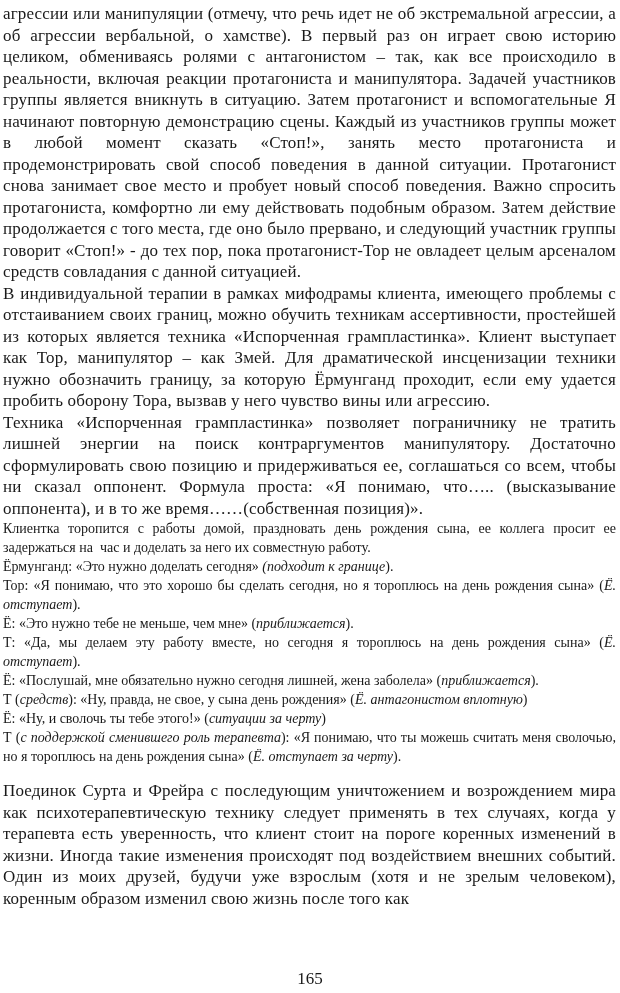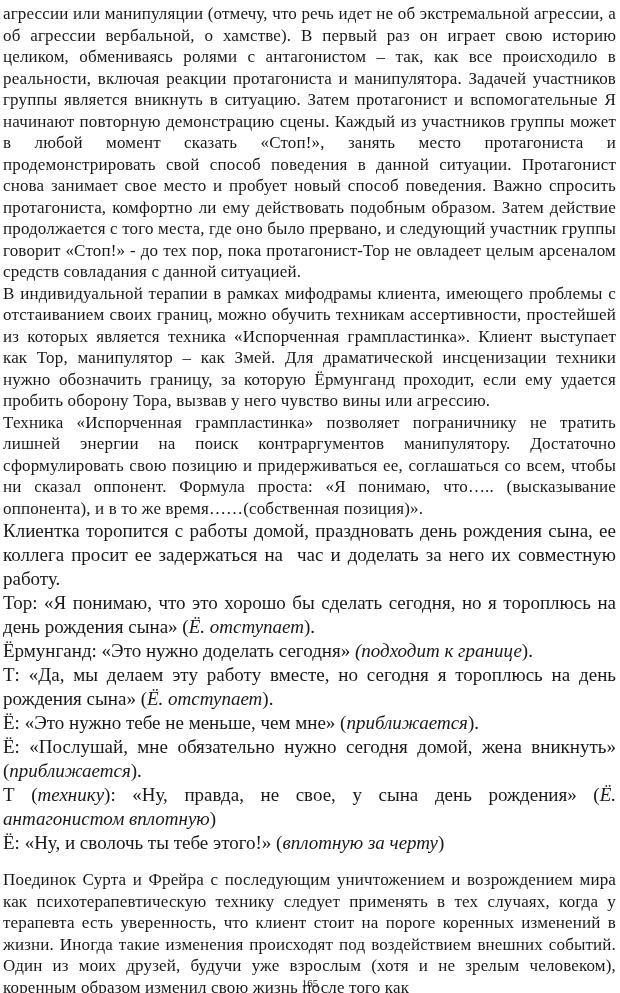--- a/index.html
+++ b/index.html
@@ -22,52 +22,53 @@
     margin: 0;
     text-align: justify;
     hyphens: none;
   }
   p.body {
     font-size: 17px;
     line-height: 21.5px;
     letter-spacing: 0.15px;
   }
   p.small {
-    font-size: 19px;
-    line-height: 24px;
+    font-size: 14px;
+    line-height: 19px;
     letter-spacing: 0px;
   }
   p.final {
     margin-top: 14px;
   }
   .text-column i {
     font-style: italic;
   }
   .page-number {
     position: absolute;
     left: 0;
     right: 0;
     bottom: 4px;
     text-align: center;
-    font-size: 11px;
+    font-size: 17px;
     color: #191919;
   }
 </style>
 </head>
 <body>
 
 <div class="page">
   <div class="text-column">
     <p class="body"><span>агрессии или манипуляции (отмечу, что речь идет не об экстремальной агрессии, а об агрессии вербальной, о хамстве). В первый раз он играет свою историю целиком, обмениваясь ролями с антагонистом – так, как все происходило в реальности, включая реакции протагониста и манипулятора. Задачей участников группы является вникнуть в ситуацию. Затем протагонист и вспомогательные Я начинают повторную демонстрацию сцены. Каждый из участников группы может в любой момент сказать «Стоп!», занять место протагониста и продемонстрировать свой способ поведения в данной ситуации. Протагонист снова занимает свое место и пробует новый способ поведения. Важно спросить протагониста, комфортно ли ему действовать подобным образом. Затем действие продолжается с того места, где оно было прервано, и следующий участник группы говорит «Стоп!» - до тех пор, пока протагонист-Тор не овладеет целым арсеналом средств совладания с данной ситуацией.</span></p>
     <p class="body"><span>В индивидуальной терапии в рамках мифодрамы клиента, имеющего проблемы с отстаиванием своих границ, можно обучить техникам ассертивности, простейшей из которых является техника «Испорченная грампластинка». Клиент выступает как Тор, манипулятор – как Змей. Для драматической инсценизации техники нужно обозначить границу, за которую Ёрмунганд проходит, если ему удается пробить оборону Тора, вызвав у него чувство вины или агрессию.</span></p>
     <p class="body"><span>Техника «Испорченная грампластинка» позволяет пограничнику не тратить лишней энергии на поиск контраргументов манипулятору. Достаточно сформулировать свою позицию и придерживаться ее, соглашаться со всем, чтобы ни сказал оппонент. Формула проста: «Я понимаю, что….. (высказывание оппонента), и в то же время……(собственная позиция)».</span></p>
     <p class="small"><span>Клиентка торопится с работы домой, праздновать день рождения сына, ее коллега просит ее задержаться на&nbsp; час и доделать за него их совместную работу.</span></p>
+    <p class="small"><span>Ёрмунганд: «Это нужно доделать сегодня» </span><i>(подходит к границе</i><span>).</span></p>
     <p class="small"><span>Тор: «Я понимаю, что это хорошо бы сделать сегодня, но я тороплюсь на день рождения сына» (</span><i>Ё. отступает</i><span>).</span></p>
-    <p class="small"><span>Ёрмунганд: «Это нужно доделать сегодня» </span><i>(подходит к границе</i><span>).</span></p>
+    <p class="small"><span>Ё: «Это нужно тебе не меньше, чем мне» (</span><i>приближается</i><span>).</span></p>
     <p class="small"><span>Т: «Да, мы делаем эту работу вместе, но сегодня я тороплюсь на день рождения сына» (</span><i>Ё. отступает</i><span>).</span></p>
-    <p class="small"><span>Ё: «Это нужно тебе не меньше, чем мне» (</span><i>приближается</i><span>).</span></p>
-    <p class="small"><span>Ё: «Послушай, мне обязательно нужно сегодня домой, жена вникнуть» (</span><i>приближается</i><span>).</span></p>
-    <p class="small"><span>Т (</span><i>технику</i><span>): «Ну, правда, не свое, у сына день рождения» (</span><i>Ё. антагонистом вплотную</i><span>)</span></p>
-    <p class="small"><span>Ё: «Ну, и сволочь ты тебе этого!» (</span><i>вплотную за черту</i><span>)</span></p>
+    <p class="small"><span>Ё: «Послушай, мне обязательно нужно сегодня лишней, жена заболела» (</span><i>приближается</i><span>).</span></p>
+    <p class="small"><span>Т (</span><i>средств</i><span>): «Ну, правда, не свое, у сына день рождения» (</span><i>Ё. антагонистом вплотную</i><span>)</span></p>
+    <p class="small"><span>Ё: «Ну, и сволочь ты тебе этого!» (</span><i>ситуации за черту</i><span>)</span></p>
+    <p class="small"><span>Т (</span><i>с поддержкой сменившего роль терапевта</i><span>): «Я понимаю, что ты можешь считать меня сволочью, но я тороплюсь на день рождения сына» (</span><i>Ё. отступает за черту</i><span>).</span></p>
     <p class="body final"><span>Поединок Сурта и Фрейра с последующим уничтожением и возрождением мира как психотерапевтическую технику следует применять в тех случаях, когда у терапевта есть уверенность, что клиент стоит на пороге коренных изменений в жизни. Иногда такие изменения происходят под воздействием внешних событий. Один из моих друзей, будучи уже взрослым (хотя и не зрелым человеком), коренным образом изменил свою жизнь после того как</span></p>
   </div>
   <div class="page-number">165</div>
 </div>
 
 </body></html>

